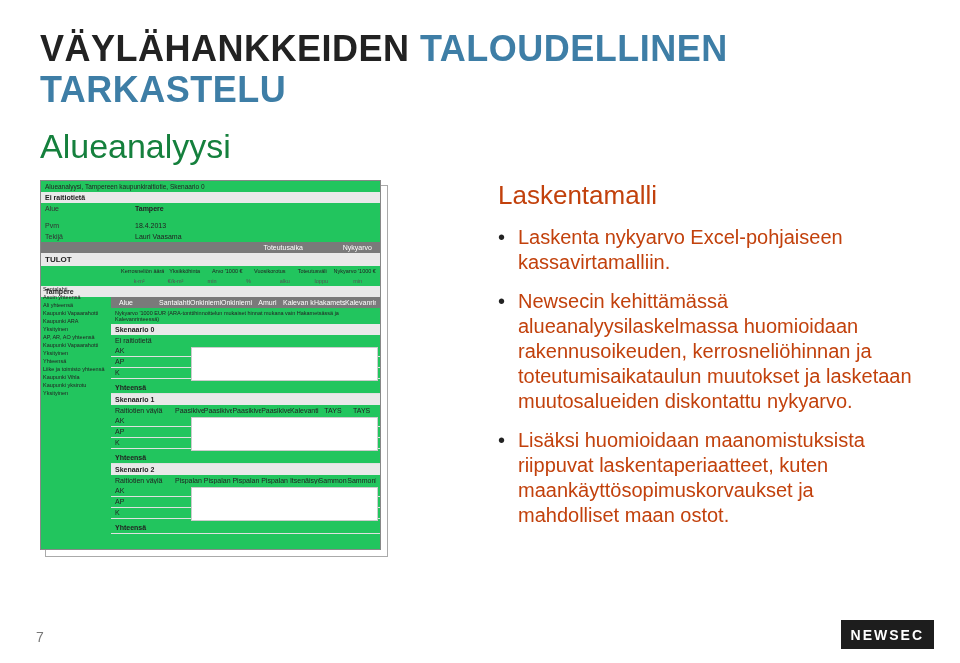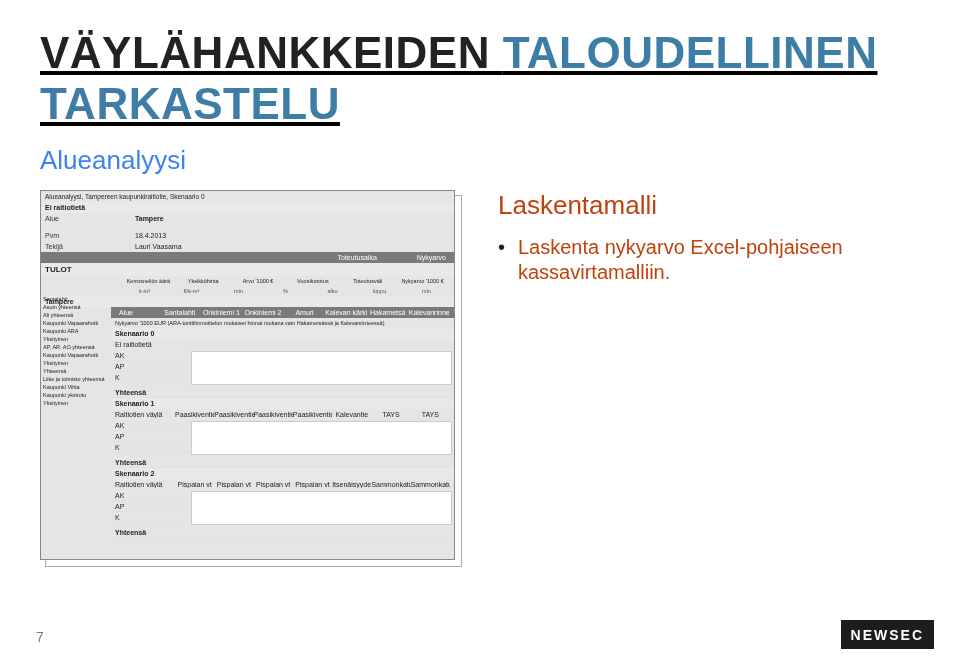--- a/index.html
+++ b/index.html
@@ -8,54 +8,53 @@
     height: 663px;
     background: #fff;
     font-family: Arial, Helvetica, sans-serif;
     position: relative;
     overflow: hidden;
   }
   .slide {
     padding: 28px 40px 30px 40px;
   }
   .title {
-    font-size: 44px;
+    font-size: 36px;
     font-weight: bold;
     line-height: 1.15;
     letter-spacing: 0.5px;
     margin-bottom: 16px;
-    text-decoration: underline;
   }
   .title .dark { color: #222; }
   .title .accent { color: #3E7EA6; }
   .subtitle {
-    font-size: 26px;
-    color: #3b82f6;
+    font-size: 34px;
+    color: #15803d;
     margin-top: 6px;
     margin-bottom: 14px;
   }
   .content-row {
     display: flex;
     gap: 28px;
     align-items: flex-start;
   }
   
   .shot-wrap {
     width: 430px;
     flex: 0 0 auto;
     position: relative;
   }
   .shot {
     position: relative;
     border: 1px solid #888;
-    background: #e5e5e5;
+    background: #22c55e;
     font-size: 7px;
     color: #222;
     box-shadow: 6px 6px 0 #fff, 6px 6px 0 1px #aaa;
-    width: 415px;
+    width: 341px;
     height: 370px;
     overflow: hidden;
   }
   .shot .hdr-row { display: flex; padding: 2px 4px; }
   .shot .lbl { width: 90px; color: #333; }
   .shot .band { background: #e9e9e9; }
   .shot .band-dark { background: #7a7a7a; color: #fff; }
   .shot .cols { display: flex; }
   .shot .cols span { flex: 1; text-align: center; white-space: nowrap; overflow: hidden; }
   .shot .cell-row { display: flex; border-bottom: 1px solid #e0e0e0; height: 11px; align-items: center; padding-left: 4px; }
@@ -269,20 +268,22 @@
               <span class="small-lbl">Yhteensä</span>
             </div>
         </div>
       </div>
     </div>
 
     <div class="text-col">
       <h3>Laskentamalli</h3>
       <ul>
         <li>Laskenta nykyarvo Excel-pohjaiseen kassavirtamalliin.</li>
+        <li>Newsecin kehittämässä alueanalyysilaskelmassa huomioidaan rakennusoikeuden, kerrosneliöhinnan ja toteutumisaikataulun muutokset ja lasketaan muutosalueiden diskontattu nykyarvo.</li>
+        <li>Lisäksi huomioidaan maanomistuksista riippuvat laskentaperiaatteet, kuten maankäyttösopimuskorvaukset ja mahdolliset maan ostot.</li>
       </ul>
     </div>
 
   </div>
 </div>
 
 <div class="pagenum">7</div>
 <div class="logo">NEWSEC</div>
 
 </body></html>

